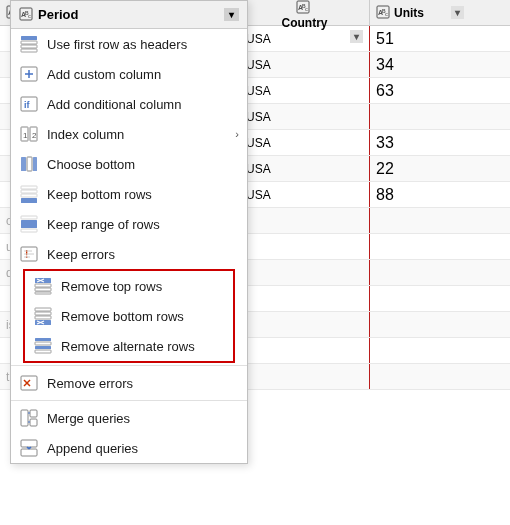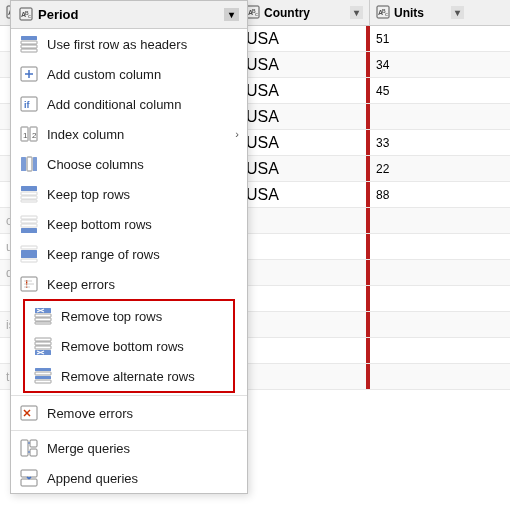--- a/index.html
+++ b/index.html
@@ -46,20 +46,21 @@
       font-size: 12px;
     }
     .th-country {
       width: 130px;
       display: flex;
       align-items: center;
       padding: 0 6px;
       border-right: 1px solid #ccc;
       font-weight: 600;
       font-size: 12px;
+      flex-direction: column;
     }
     .th-units {
       width: 100px;
       display: flex;
       align-items: center;
       padding: 8px 6px;
       font-weight: 600;
       font-size: 12px;
     }
 
@@ -97,29 +98,29 @@
       color: #aaa;
       font-size: 12px;
       overflow: hidden;
       white-space: nowrap;
     }
     .td-country {
       width: 130px;
       padding: 0 6px;
       display: flex;
       align-items: center;
-      border-right: 4px solid #b91c1c;
-      font-size: 16px;
+      border-right: 1px solid #b91c1c;
+      font-size: 12px;
     }
     .td-units {
       width: 100px;
       padding: 0 6px;
       display: flex;
       align-items: center;
-      font-size: 12px;
+      font-size: 16px;
     }
 
     
     .menu-overlay {
       position: absolute;
       top: 0;
       left: 10px;
       width: 238px;
       background: #fff;
       border: 1px solid #c0c0c0;
@@ -251,21 +252,21 @@
           <div class="td-units">51</div>
         </div>
         <div class="tr">
           <div class="td-period"></div>
           <div class="td-country">USA</div>
           <div class="td-units">34</div>
         </div>
         <div class="tr">
           <div class="td-period"></div>
           <div class="td-country">USA</div>
-          <div class="td-units">45</div>
+          <div class="td-units">63</div>
         </div>
         <div class="tr">
           <div class="td-period"></div>
           <div class="td-country">USA</div>
         </div>
         <div class="tr">
           <div class="td-period"></div>
           <div class="td-country">USA</div>
           <div class="td-units">33</div>
         </div>
@@ -376,32 +377,21 @@
           <span class="menu-arrow">›</span>
         </div>
         <div class="menu-item">
           <span class="menu-icon">
             <svg width="18" height="18" viewBox="0 0 18 18">
       <rect x="1" y="2" width="5" height="14" rx="0.5" fill="#4472c4" opacity="0.7"></rect>
       <rect x="7" y="2" width="5" height="14" rx="0.5" fill="none" stroke="#888" stroke-width="1"></rect>
       <rect x="13" y="2" width="4" height="14" rx="0.5" fill="#4472c4" opacity="0.7"></rect>
     </svg>
           </span>
-          <span class="menu-label">Choose columns</span>
-        </div>
-        <div class="menu-item">
-          <span class="menu-icon">
-            <svg width="18" height="18" viewBox="0 0 18 18">
-      <rect x="1" y="1" width="16" height="5" rx="0.5" fill="#4472c4" opacity="0.8"></rect>
-      <rect x="1" y="7" width="16" height="3" rx="0.5" fill="none" stroke="#ccc" stroke-width="0.8"></rect>
-      <rect x="1" y="11" width="16" height="3" rx="0.5" fill="none" stroke="#ccc" stroke-width="0.8"></rect>
-      <rect x="1" y="15" width="16" height="2" rx="0.5" fill="none" stroke="#ccc" stroke-width="0.8"></rect>
-    </svg>
-          </span>
-          <span class="menu-label">Keep top rows</span>
+          <span class="menu-label">Choose bottom</span>
         </div>
         <div class="menu-item">
           <span class="menu-icon">
             <svg width="18" height="18" viewBox="0 0 18 18">
       <rect x="1" y="1" width="16" height="3" rx="0.5" fill="none" stroke="#ccc" stroke-width="0.8"></rect>
       <rect x="1" y="5" width="16" height="3" rx="0.5" fill="none" stroke="#ccc" stroke-width="0.8"></rect>
       <rect x="1" y="9" width="16" height="3" rx="0.5" fill="none" stroke="#ccc" stroke-width="0.8"></rect>
       <rect x="1" y="13" width="16" height="5" rx="0.5" fill="#4472c4" opacity="0.8"></rect>
     </svg>
           </span>

